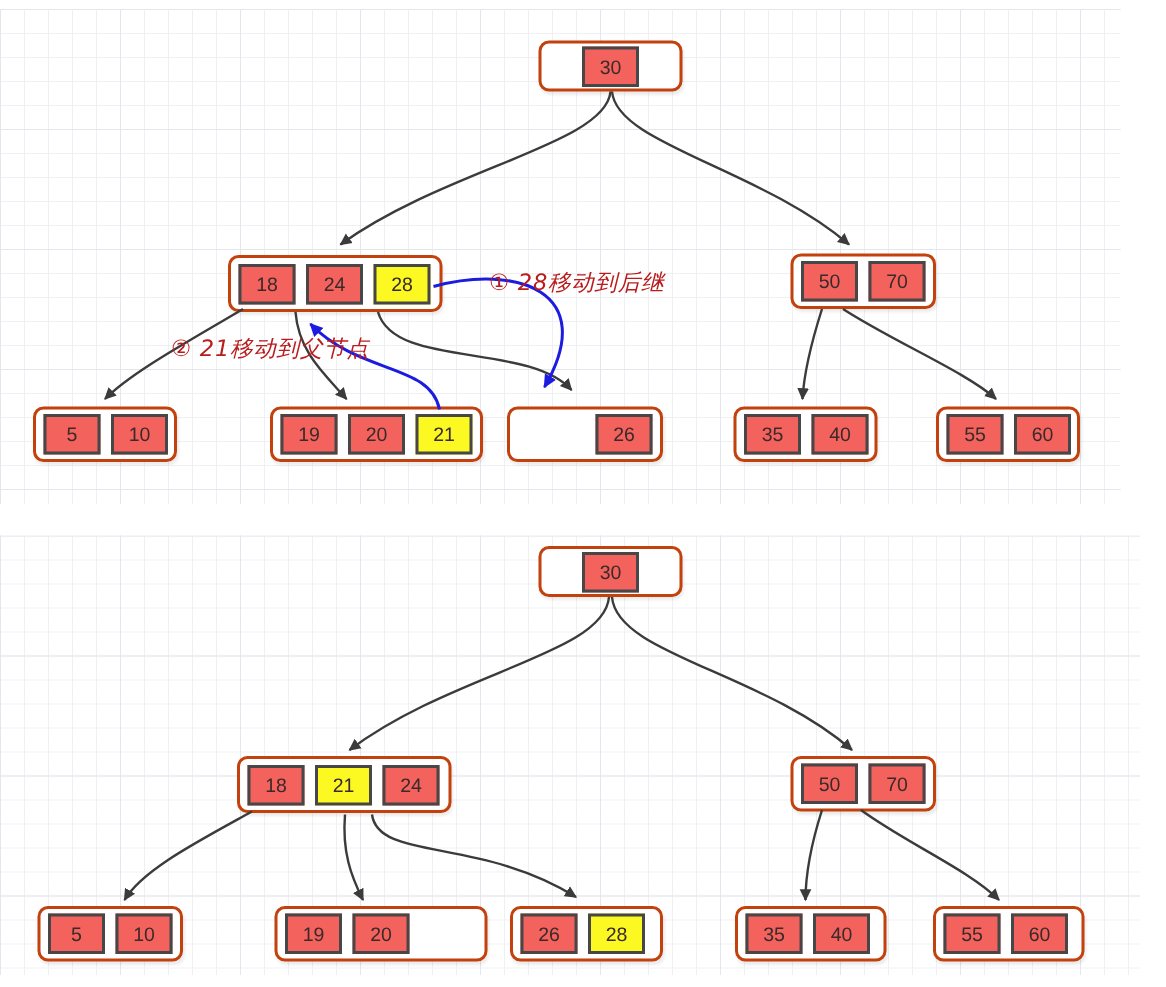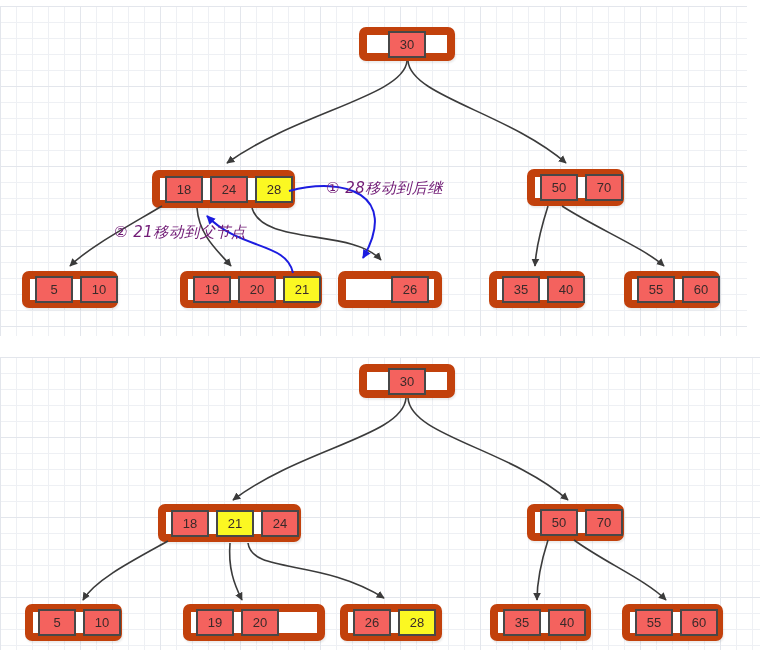--- a/index.html
+++ b/index.html
@@ -8,28 +8,28 @@
   #stage{position:relative;width:777px;height:658px;background:#ffffff;}
   .grid{position:absolute;pointer-events:none;
     background-image:
       linear-gradient(to right,#e3e6ec 1px,transparent 1px),
       linear-gradient(to bottom,#e3e6ec 1px,transparent 1px),
       linear-gradient(to right,#eef0f4 1px,transparent 1px),
       linear-gradient(to bottom,#eef0f4 1px,transparent 1px);
     background-size:80px 80px,80px 80px,16px 16px,16px 16px;}
   #edges{position:absolute;left:0;top:0;z-index:3;pointer-events:none;}
   .node{position:absolute;z-index:2;box-sizing:border-box;
-    background:#ffffff;border:8px solid #c2410c;border-radius:7px;
+    background:#ffffff;border:2px solid #c2410c;border-radius:7px;
     display:flex;align-items:center;gap:7px;padding:4px 5px;
     box-shadow:1px 2px 2px rgba(0,0,0,0.08);}
   .cell{box-sizing:border-box;width:38px;height:27px;flex:0 0 auto;
     border:2px solid #474747;display:flex;align-items:center;justify-content:center;
     font-size:13px;color:#3a2a2a;}
   .sp{flex:1 1 auto;height:27px;}
-  .annotation{position:absolute;z-index:4;font-size:15px;color:#701a75;
+  .annotation{position:absolute;z-index:4;font-size:15px;color:#b91c1c;
     font-style:italic;letter-spacing:0.5px;white-space:nowrap;
     font-family:"DejaVu Sans",sans-serif;}
 </style>
 </head>
 <body>
 
 <div id="stage">
   <div class="grid" style="left:0;top:6px;width:747px;height:330px"></div>
   <div class="grid" style="left:0;top:357px;width:760px;height:293px"></div>
 

